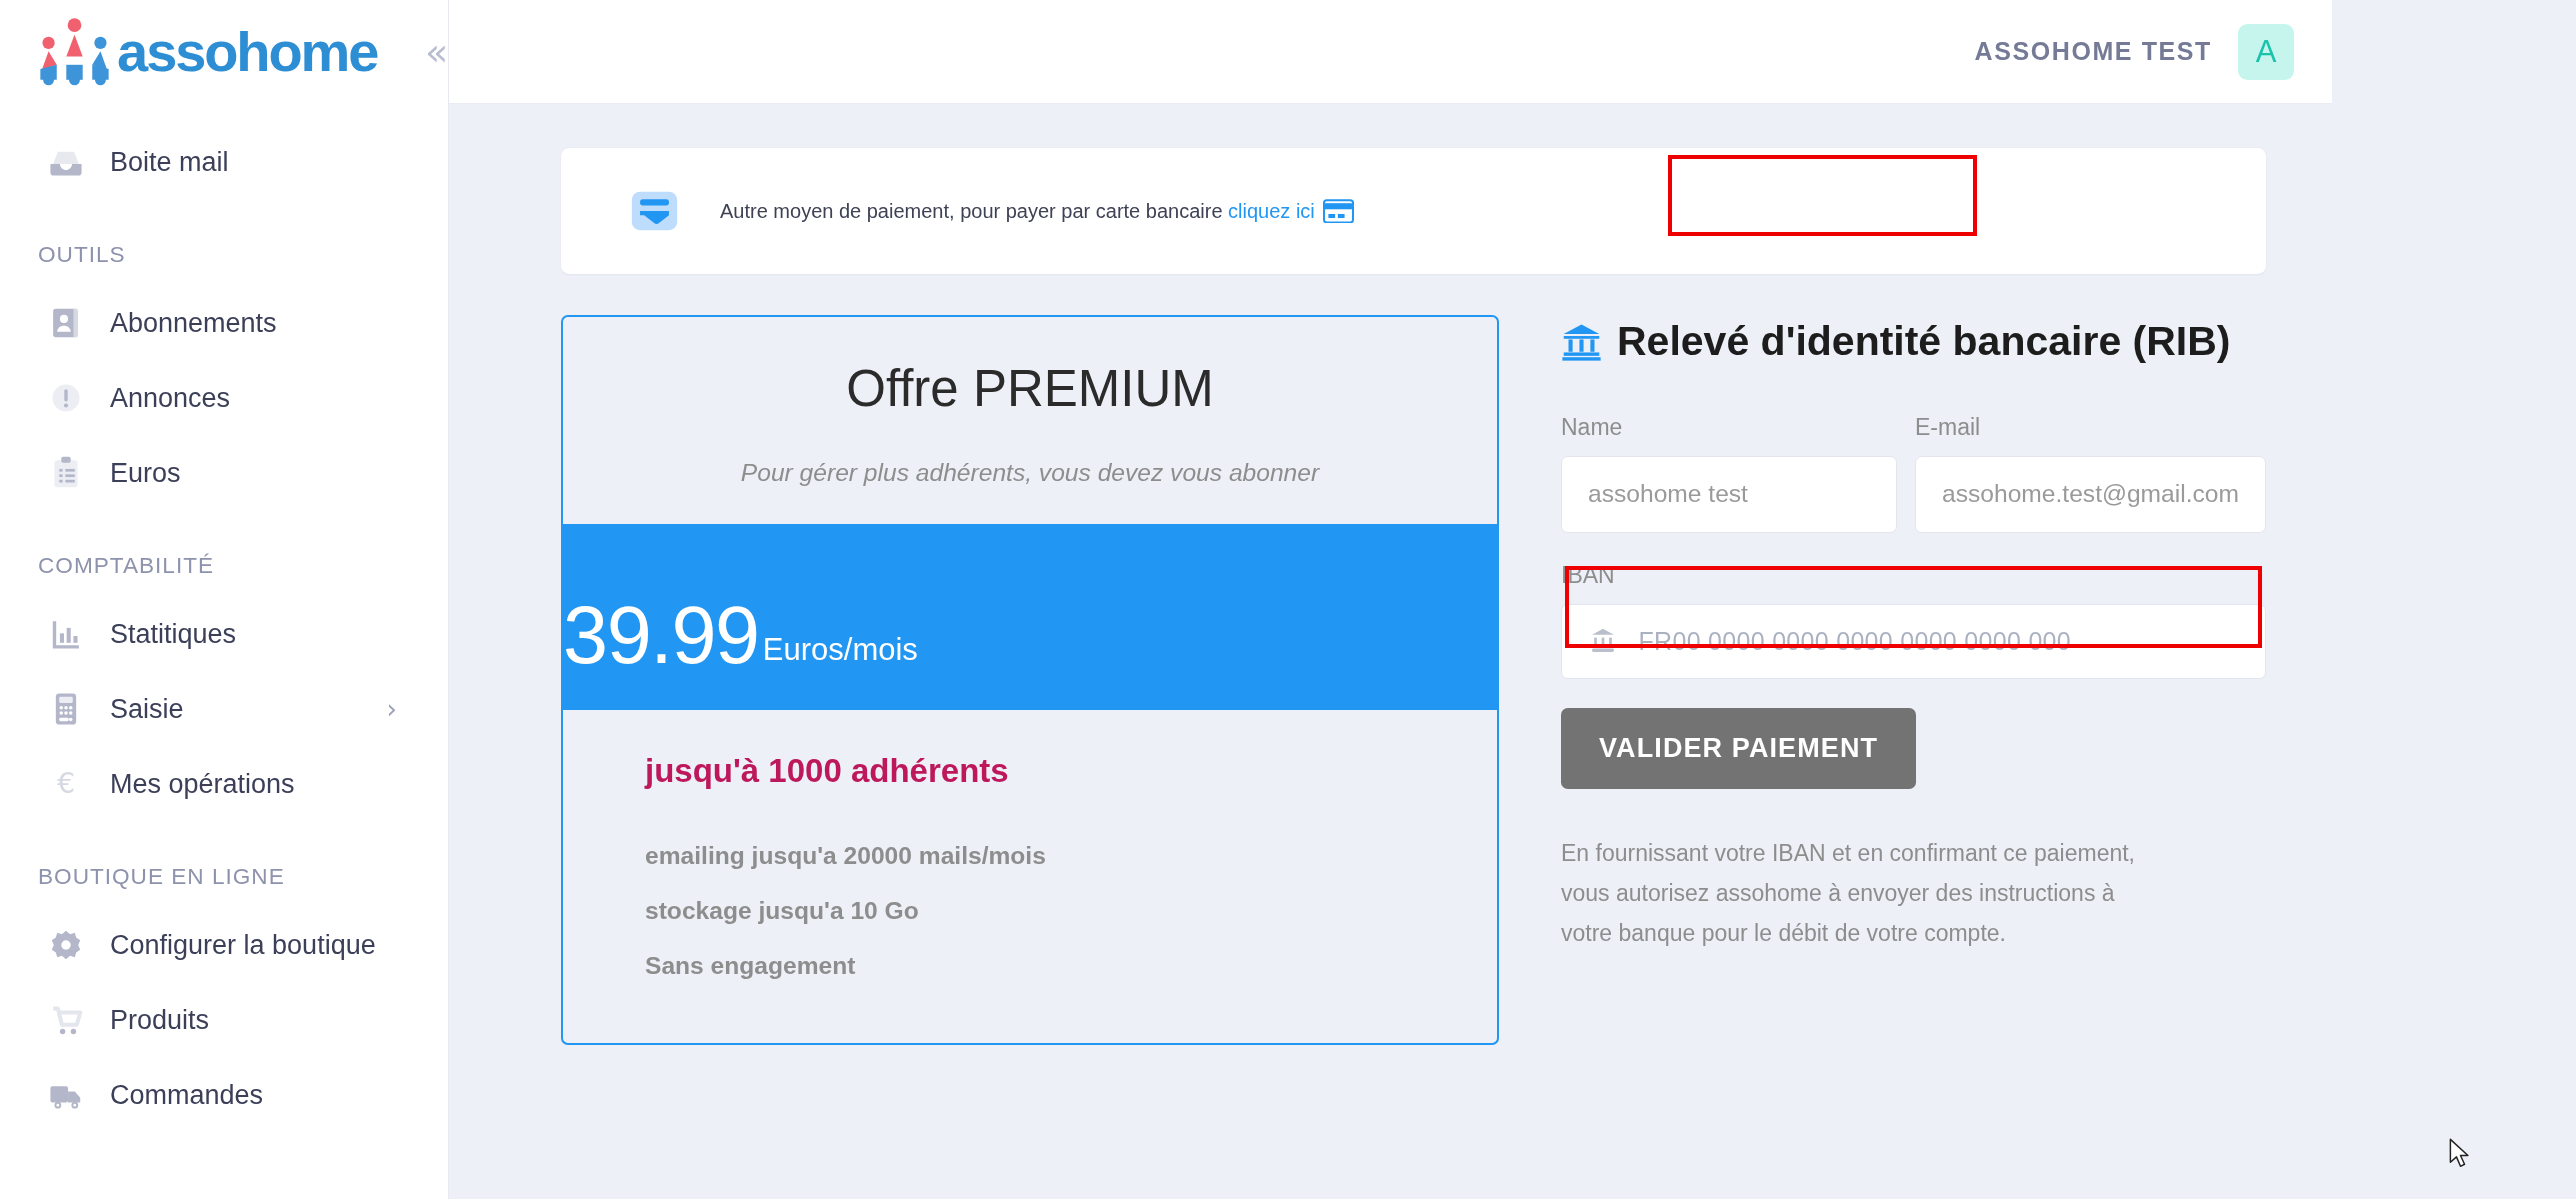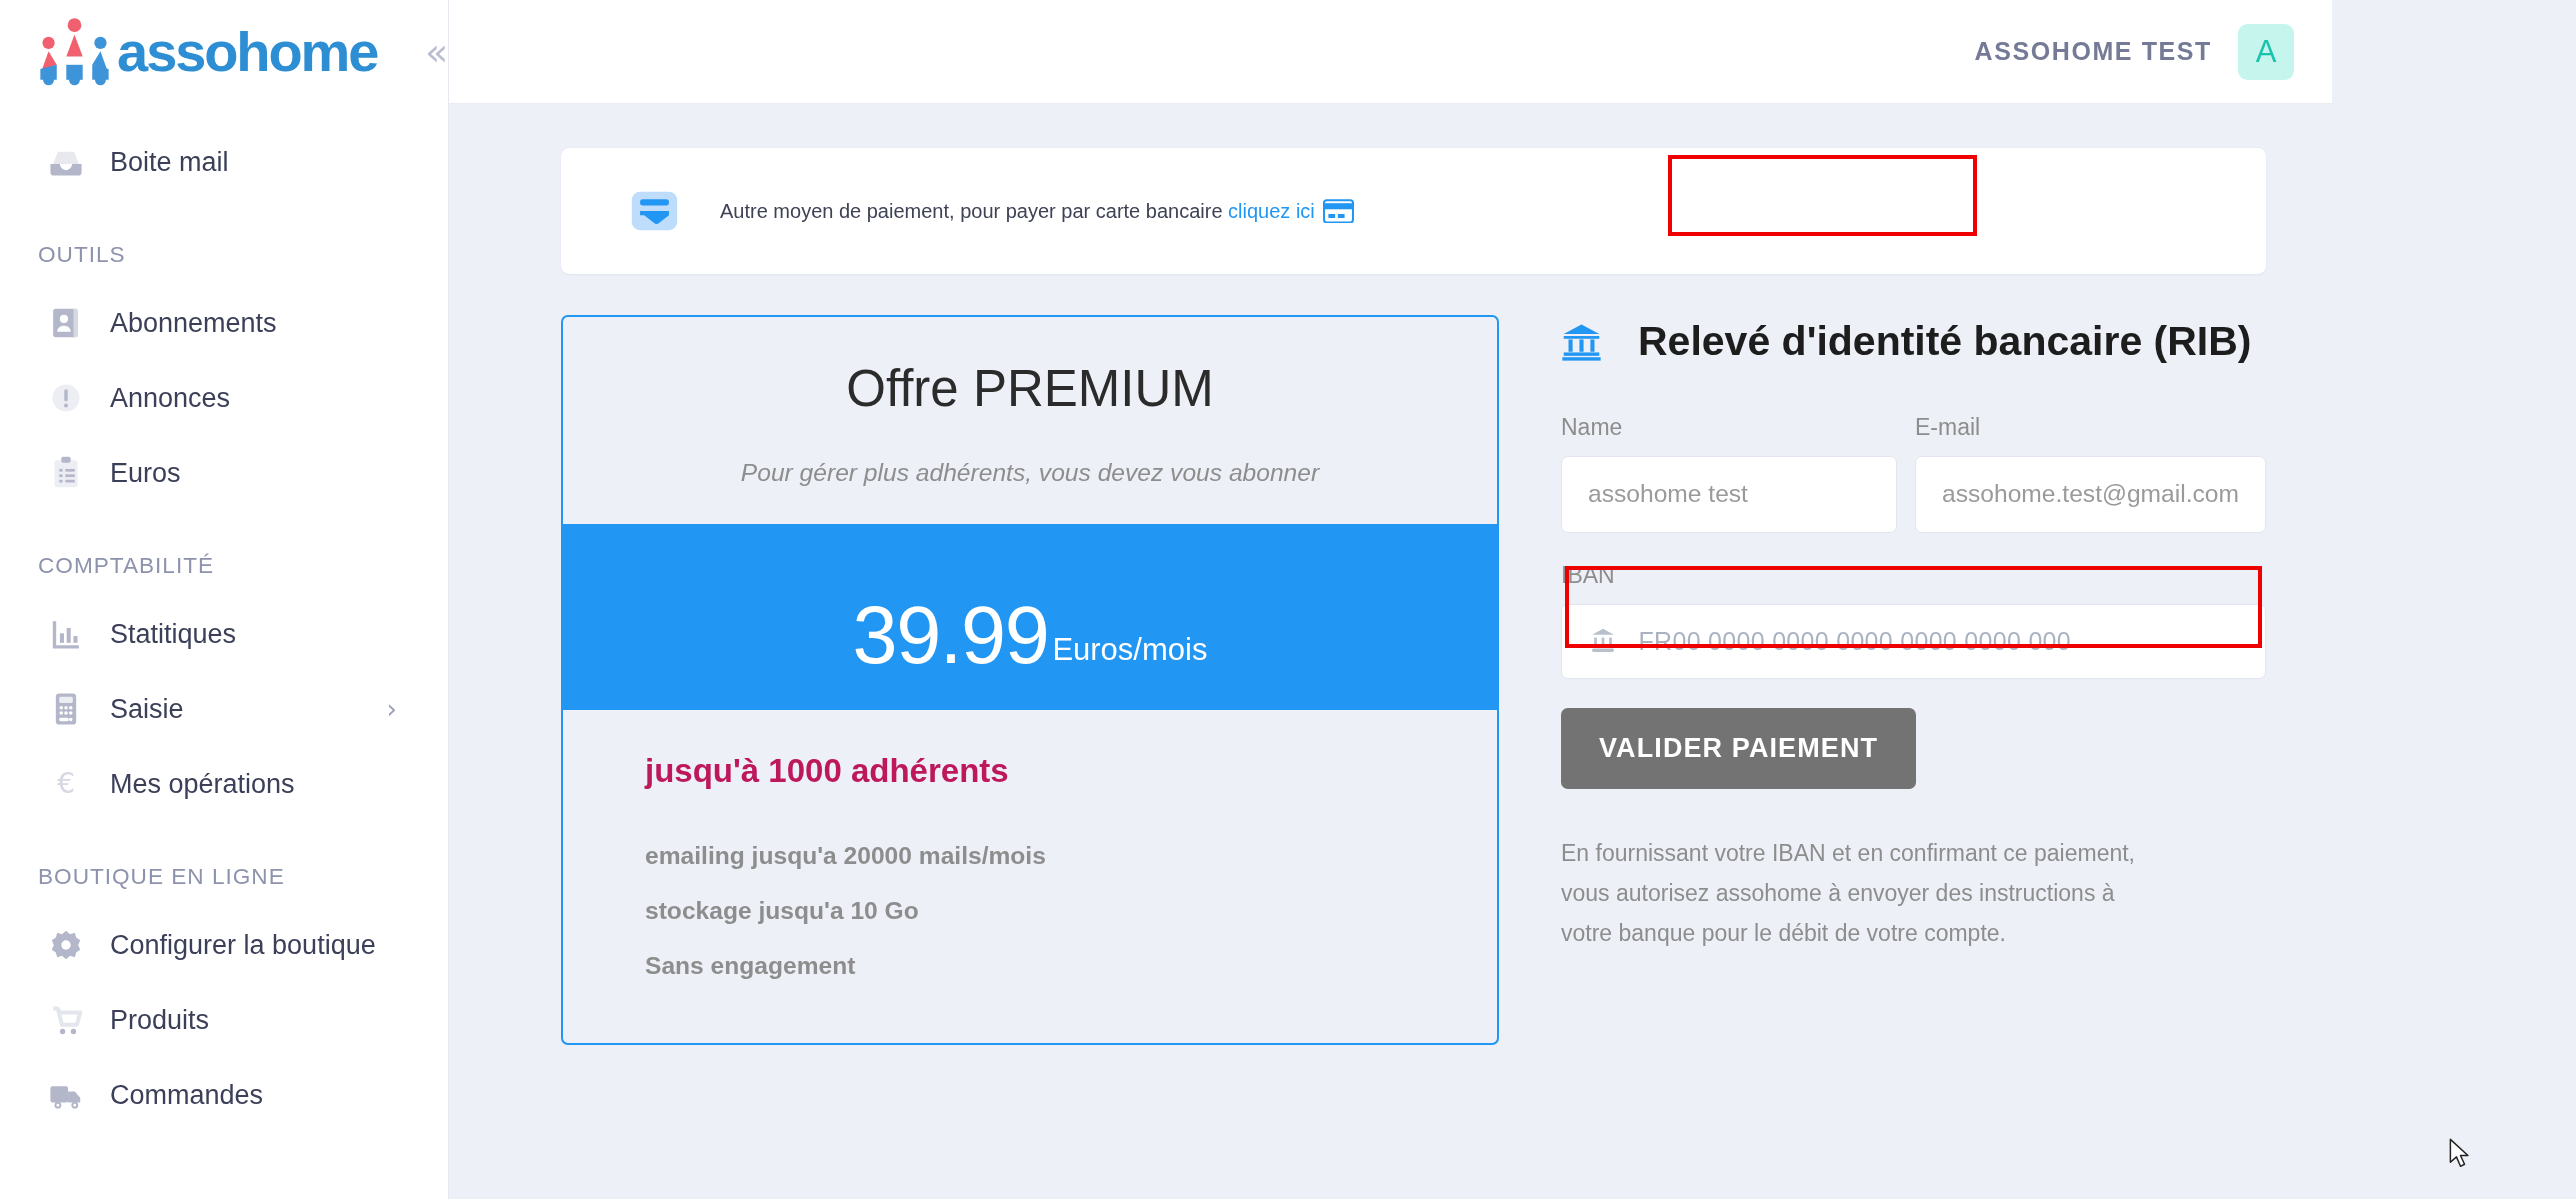--- a/index.html
+++ b/index.html
@@ -126,37 +126,36 @@
     overflow: hidden; background: #edf0f7;
   }
   .offer-head { padding: 42px 0 37px; text-align: center; }
   .offer-title { font-size: 51px; color: #2b2b2b; font-weight: 400; }
   .offer-sub {
     font-size: 24.6px; color: #8d8d8d; font-style: italic;
     margin-top: 41px;
   }
   .offer-price {
     background: #2196f3; height: 186px;
-    display: flex; align-items: flex-end; justify-content: center;
+    display: flex; align-items: flex-end; 
     padding-bottom: 38px;
   }
   .price-num { font-size: 81px; color: #fff; font-weight: 400; line-height: .9; letter-spacing: -1.4px; }
   .price-unit { font-size: 31px; color: #fff; margin-left: 4.1px; padding-bottom: 4.1px; }
   .offer-body { padding: 42px 82px 63px; }
   .offer-limit { font-size: 33px; font-weight: 700; color: #be185d; }
   .offer-feat { font-size: 24.6px; color: #8d8d8d; font-weight: 700; margin-top: 27px; }
   .offer-feat.first { margin-top: 52px; }
 
   
   .rib { margin-left: 62px; flex: 1 1 auto; min-width: 0; padding-top: 2.7px; position: relative; }
   .rib-title {
     display: flex; align-items: center;
     font-size: 41px; font-weight: 700; color: #1d1d1d;
     white-space: nowrap;
-    gap: 21px;
   }
   .bank-ico { width: 41px; height: 41px; flex: 0 0 41px; margin-right: 15px; }
   .field-row { display: flex; margin-top: 49px; }
   .field { flex: 1 1 0; }
   .field + .field { margin-left: 18px; }
   .field-label { font-size: 23px; color: #8d8d8d; margin-bottom: 15px; }
   .input-box {
     background: #fff; border: 0.7px solid #e2e5ee; border-radius: 6.8px;
     height: 77px; display: flex; align-items: center;
     padding: 0 26px;

